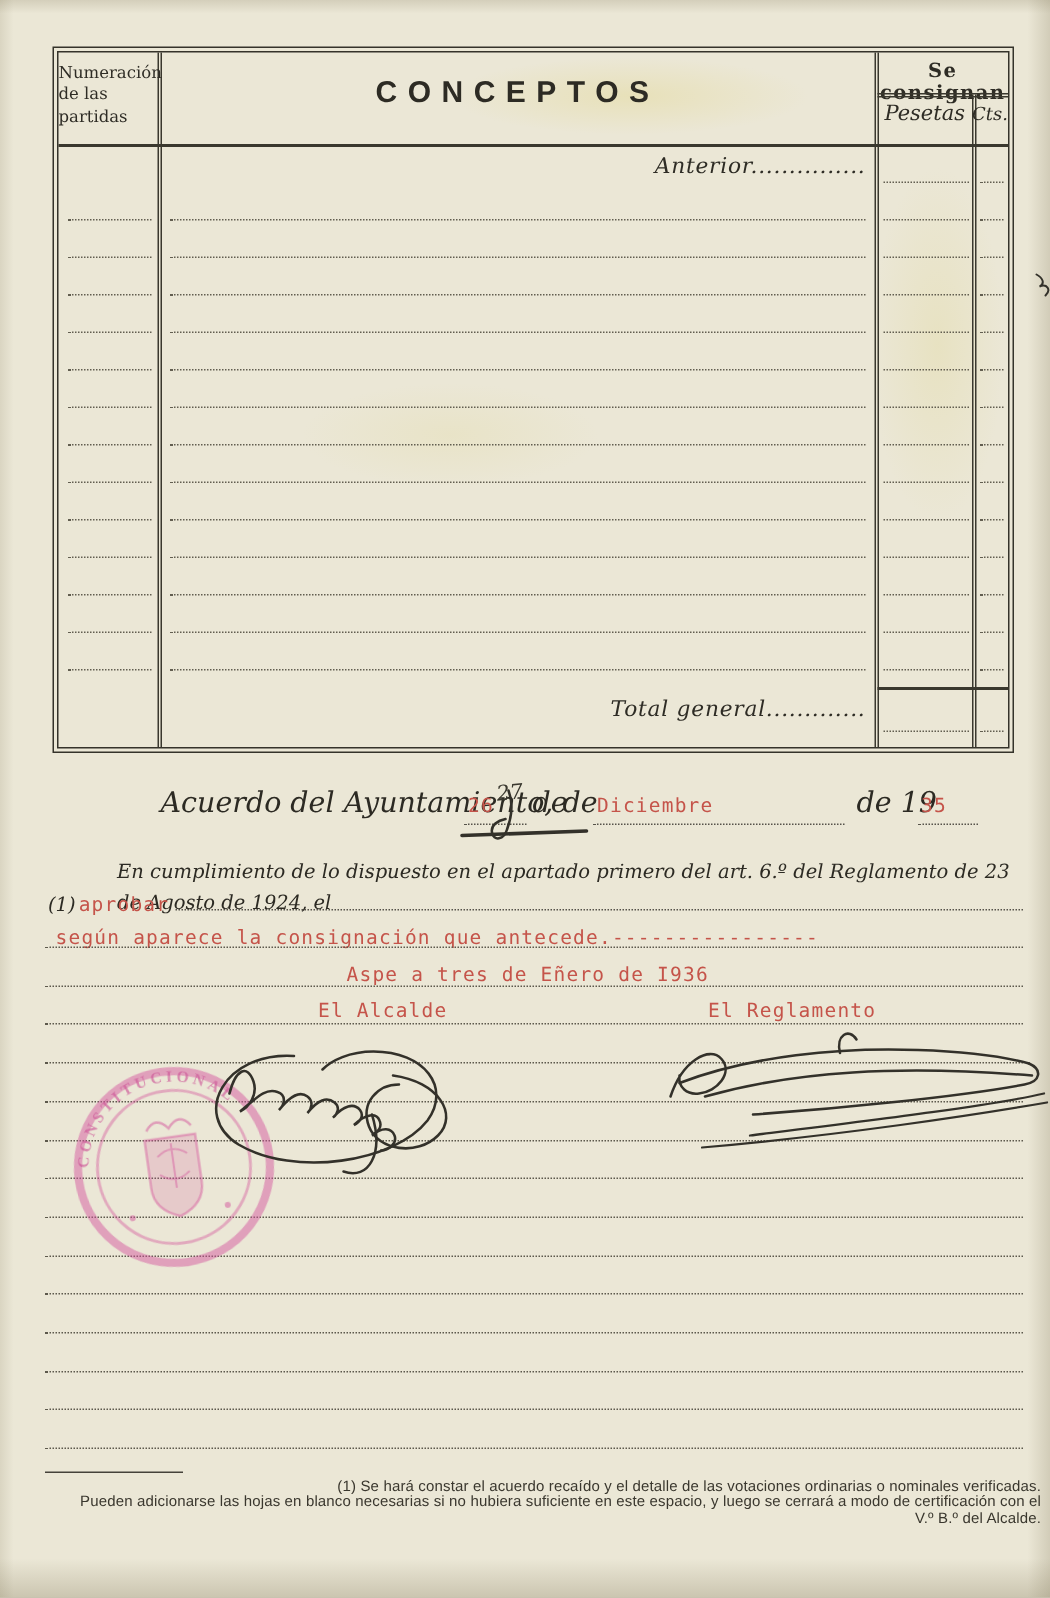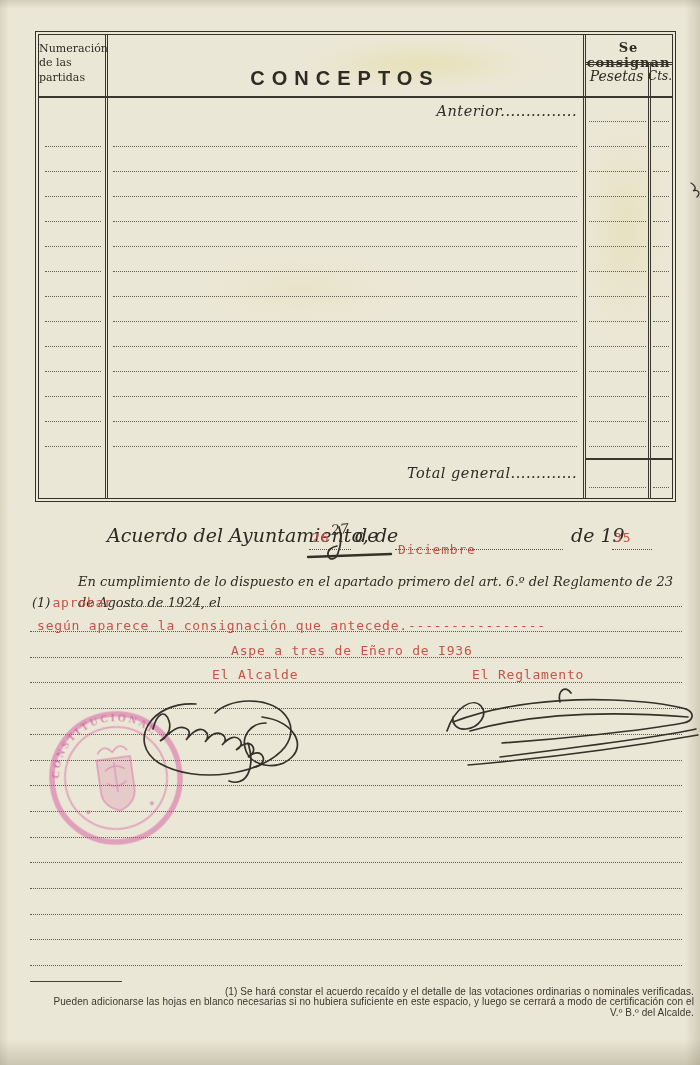--- a/index.html
+++ b/index.html
@@ -14,21 +14,21 @@
   .ghost{position:absolute;border-radius:50%;pointer-events:none;}
   
   .btable{position:absolute;left:35px;top:31px;width:641px;height:471px;
     border:4px double #35332a;box-sizing:border-box;}
   .btable .inner{position:absolute;left:0;top:0;width:633px;height:463px;}
   .vline{position:absolute;width:0;border-left:3px double #3a382e;}
   .hline-solid{position:absolute;height:0;border-top:2px solid #3a382e;}
   .hline-double{position:absolute;height:0;border-top:3px double #3a382e;}
   .partidas{position:absolute;left:0;top:7px;width:66px;text-align:left;
     font-size:11px;line-height:1.3;white-space:pre-line;}
-  .conceptos{position:absolute;left:68px;top:32px;width:476px;text-align:center;
+  .conceptos{position:absolute;left:68px;top:16px;width:476px;text-align:center;
     font-family:"Liberation Sans", sans-serif;font-weight:bold;font-size:20px;
     letter-spacing:7px;color:#2d2b24;}
   .consignan{position:absolute;left:546px;top:5px;width:87px;text-align:center;
     font-weight:bold;font-size:13px;letter-spacing:1px;}
   .pesetas{position:absolute;left:546px;top:33px;width:63px;text-align:center;
     font-style:italic;font-size:14px;}
   .cts{position:absolute;left:609px;top:34px;width:24px;text-align:center;
     font-style:italic;font-size:12px;}
   .anterior{position:absolute;left:68px;top:68px;width:470px;text-align:right;
     font-style:italic;font-size:14.5px;letter-spacing:.5px;}
@@ -172,21 +172,21 @@
       <div class="hline-solid" style="left:546px;top:423px;width:87px;"></div>
       <div class="totalg">Total general.............</div>
       <div class="dotseg" style="left:550px;top:452px;width:57px;"></div>
       <div class="dotseg" style="left:614px;top:452px;width:16px;"></div>
     </div>
   </div>
 
   <div class="acline" style="left:107px;top:524px;">Acuerdo del Ayuntamiento, de</div>
   <div class="redline typed" style="left:312px;top:530px;">26</div>
   <div class="acline" style="left:355px;top:524px;">de</div>
-  <div class="redline typed" style="left:398px;top:530px;margin-top:12px;">Diciembre</div>
+  <div class="redline typed" style="left:398px;top:530px;">Diciembre</div>
   <div class="acline" style="left:571px;top:524px;">de 19</div>
   <div class="redline typed" style="left:614px;top:530px;">35</div>
   <div class="dotrule" style="left:309px;top:549px;width:42px;"></div>
   <div class="dotrule" style="left:395px;top:549px;width:168px;"></div>
   <div class="dotrule" style="left:612px;top:549px;width:40px;"></div>
   <div class="redline" style="left:331px;top:521px;font-family:'DejaVu Serif',serif;font-style:italic;font-size:14px;color:#3a382f;transform:rotate(-6deg);">27</div>
 
   <div class="para" style="top:571px;padding-left:48px;width:604px;">En cumplimiento de lo dispuesto en el apartado primero del art. 6.º del Reglamento de 23 de  Agosto de 1924, el</div>
   <div class="line2wrap" style="top:592px;">
     <span class="para fnref" style="position:static;width:auto;margin-left:2px;">(1)</span>

